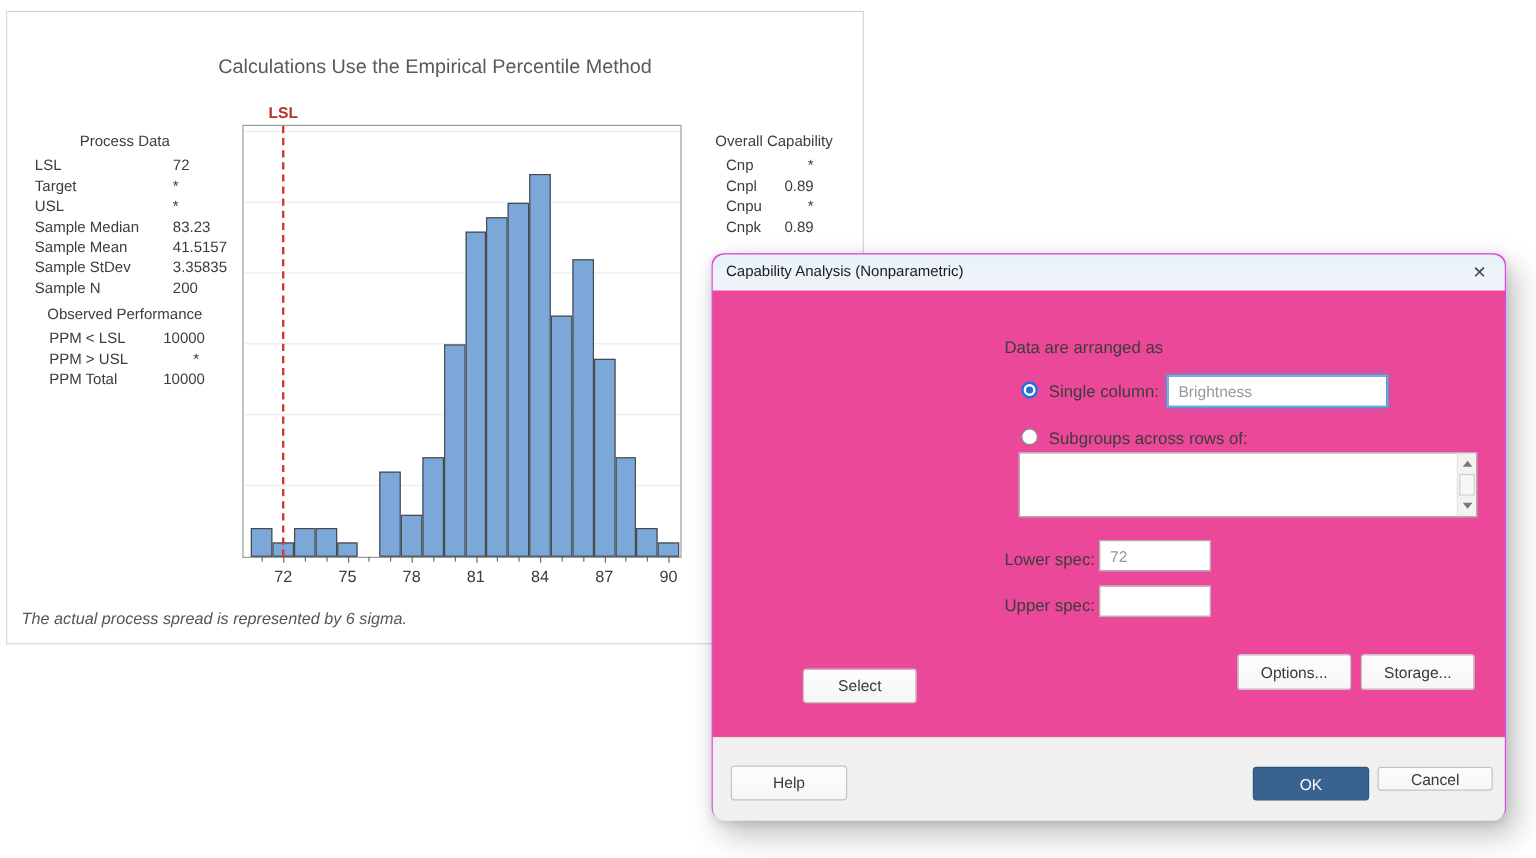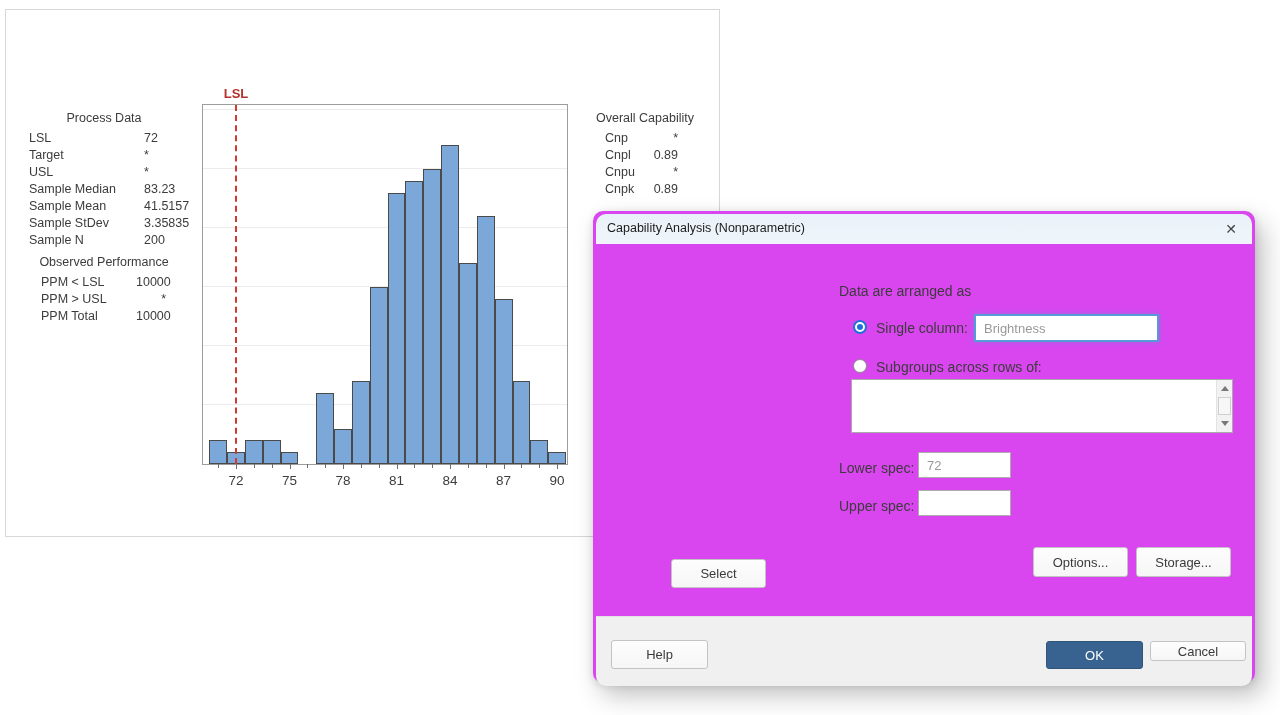--- a/index.html
+++ b/index.html
@@ -27,21 +27,21 @@
   .pd .srow .sl { width:115px; }
   .op .srow { padding-left:17px; }
   .op .srow .sl { width:95px; }
   .op .srow .sv { width:30px; text-align:right; }
   .oc .srow { padding-left:12px; }
   .oc .srow .sl { width:42px; }
   .oc .srow .sv { width:31px; text-align:right; }
   .footnote { position:absolute; left:12px; top:498px; font-size:13.5px; font-style:italic; color:#555; }
 
   
-  .dialog { position:absolute; left:593px; top:211px; width:662px; height:472px; background:#d946ef; border:3px solid #d946ef; border-radius:10px; box-shadow:8px 12px 26px rgba(0,0,0,.25), 0 2px 8px rgba(0,0,0,.12); }
+  .dialog { position:absolute; left:593px; top:211px; width:662px; height:472px; background:#ec4899; border:1px solid #d946ef; border-radius:10px; box-shadow:8px 12px 26px rgba(0,0,0,.25), 0 2px 8px rgba(0,0,0,.12); }
   .titlebar { position:absolute; left:0; top:0; width:100%; height:30px; background:linear-gradient(180deg,#e9f1f8,#eff5fa); border-radius:10px 10px 0 0; }
   .titlebar-text { position:absolute; left:11px; top:7px; font-size:12.5px; color:#1b1b1b; }
   .close-btn { position:absolute; right:10px; top:5px; width:22px; height:20px; text-align:center; font-size:14px; color:#444; line-height:20px; cursor:default; }
 
   .listbox { position:absolute; left:26px; top:57px; width:191px; height:273px; background:#fff; border:1px solid #a9a9a9; }
   .list-item { position:absolute; left:13px; top:11px; font-size:13px; color:#3f3f3f; }
   .list-item .col-name { margin-left:20px; }
   .vscroll { position:absolute; top:0; right:0; width:16px; height:100%; background:#f2f2f2; border-left:1px solid #e3e3e3; }
   .sb-btn { position:absolute; left:0; width:16px; height:17px; display:flex; align-items:center; justify-content:center; }
   .sb-up { top:0; } .sb-down { bottom:0; }
@@ -63,20 +63,21 @@
   .btn-ok { background:#386390; border:1px solid #2f5679; color:#fff; }
 
   .dlg-footer { position:absolute; left:0; top:402px; width:100%; height:70px; background:#f0f0f0; border-top:1px solid #e2e2e2; border-radius:0 0 10px 10px; }
 </style>
 </head>
 <body>
 
 <div class="page">
 
   <div class="card">
+    <div class="chart-subtitle">Calculations Use the Empirical Percentile Method</div>
 
     <div class="stat-panel pd" style="left:18px; top:100px; width:170px;">
       <div class="stat-head" style="width:160px;">Process Data</div>
       <div style="padding-left:5px;">
           <div class="srow">
             <span class="sl">LSL</span>
             <span class="sv">72</span>
           </div>
           <div class="srow">
             <span class="sl">Target</span>
@@ -195,20 +196,21 @@
         <div class="x-label" style="left: 86.52px;">75</div>
         <div class="x-label" style="left: 140.04px;">78</div>
         <div class="x-label" style="left: 193.56px;">81</div>
         <div class="x-label" style="left: 247.08px;">84</div>
         <div class="x-label" style="left: 300.6px;">87</div>
         <div class="x-label" style="left: 354.12px;">90</div>
         <div class="lsl-line" style="left: 32px; border-left-color: rgb(207, 58, 50);"></div>
         <div class="lsl-label" style="left: 33px; color: rgb(181, 51, 44);">LSL</div>
       </div>
 
+    <div class="footnote">The actual process spread is represented by 6 sigma.</div>
   </div>
 
   <div class="dialog">
     <div class="titlebar">
       <span class="titlebar-text">Capability Analysis (Nonparametric)</span>
       <span class="close-btn">✕</span>
     </div>
 
 
     <div class="btn" style="left:75px; top:345px; width:95px; height:29px;">Select</div>

